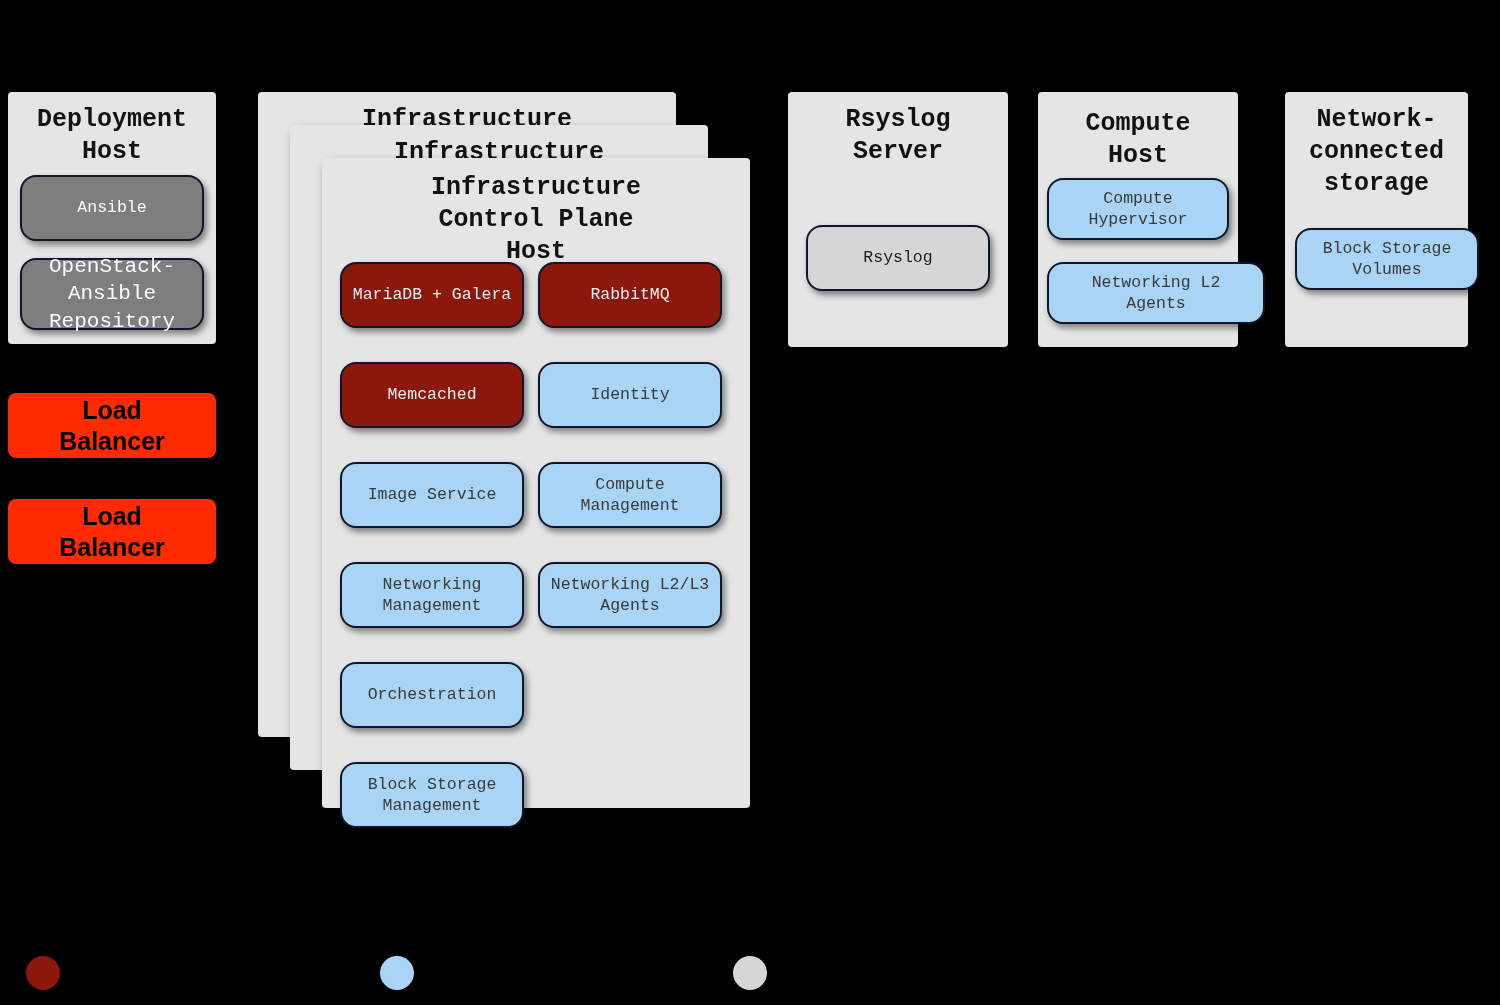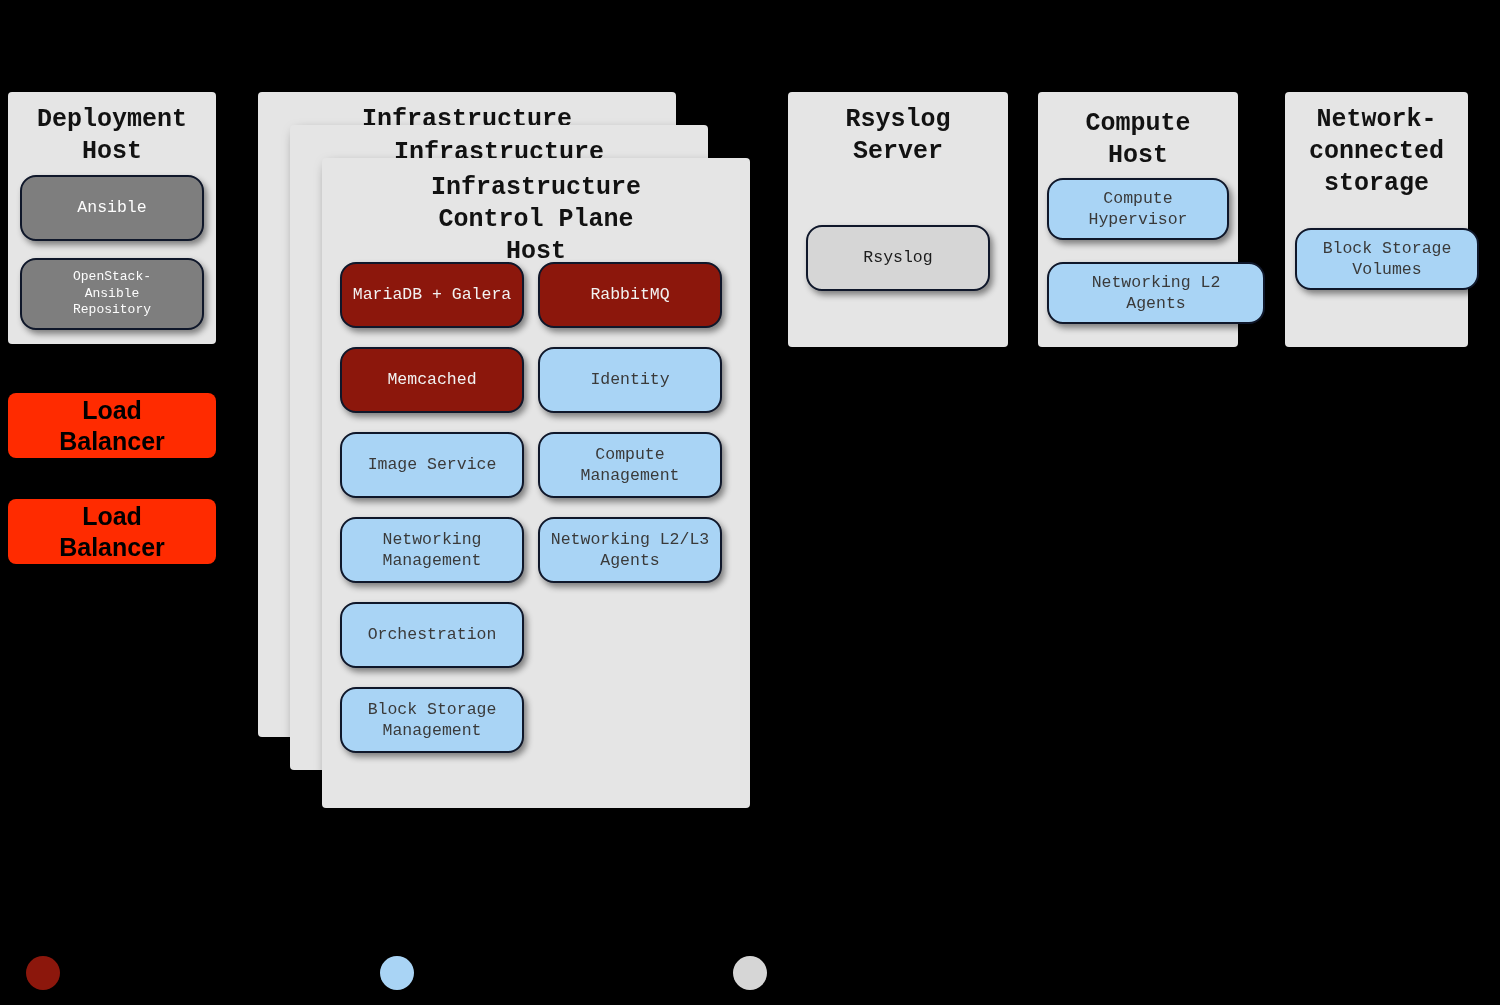--- a/index.html
+++ b/index.html
@@ -49,42 +49,42 @@
     justify-content: center;
     text-align: center;
     font-weight: bold;
     font-size: 25px;
     line-height: 1.22;
     color: #000;
     margin-top: 18px;
   }
   .lb span { display: block; max-width: 120px; }
 
-  .col { position: absolute; display: flex; flex-direction: column; gap: 19px; }
+  .col { position: absolute; display: flex; flex-direction: column; gap: 34px; }
   .col .node { position: relative; width: 184px; min-height: 66px; }
 
   .legend-dot {
     position: absolute;
     width: 34px;
     height: 34px;
     border-radius: 50%;
   }
   .legend-dot.dark-red  { background: #8c170c; }
   .legend-dot.blue      { background: #a9d4f5; }
   .legend-dot.gray      { background: #d6d6d6; }
 </style>
 </head>
 <body>
 
 <div class="stage">
 
   <div class="card" style="left:8px; top:92px; width:208px; height:252px;">
     <div class="card-title" style="max-width:170px; margin:12px auto 0;">Deployment Host</div>
     <div class="node gray" style="left:12px; top:83px; width:184px; height:66px;">Ansible</div>
-    <div class="node gray" style="left:12px; top:166px; width:184px; height:72px; padding:4px 24px; font-size:13px;">OpenStack-Ansible Repository</div>
+    <div class="node gray" style="left:12px; top:166px; width:184px; height:72px; padding:4px 24px; font-size:21px;">OpenStack-Ansible Repository</div>
   </div>
 
   <div class="lb" style="left:8px; top:375px; width:208px; height:65px;">
     <span>Load Balancer</span>
   </div>
   <div class="lb" style="left:8px; top:481px; width:208px; height:65px;">
     <span>Load Balancer</span>
   </div>
 
   <div class="card" style="left:258px; top:92px; width:418px; height:645px; z-index:1;">

